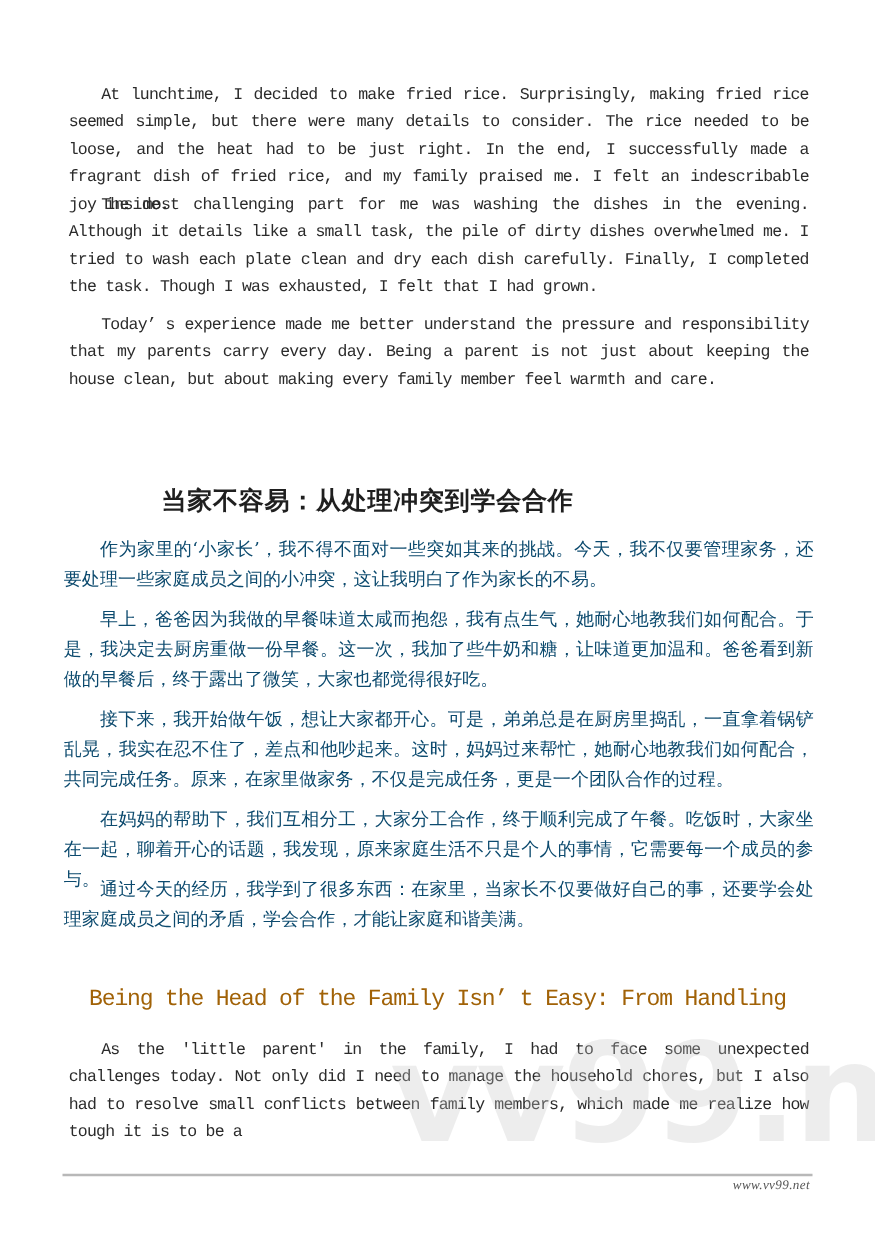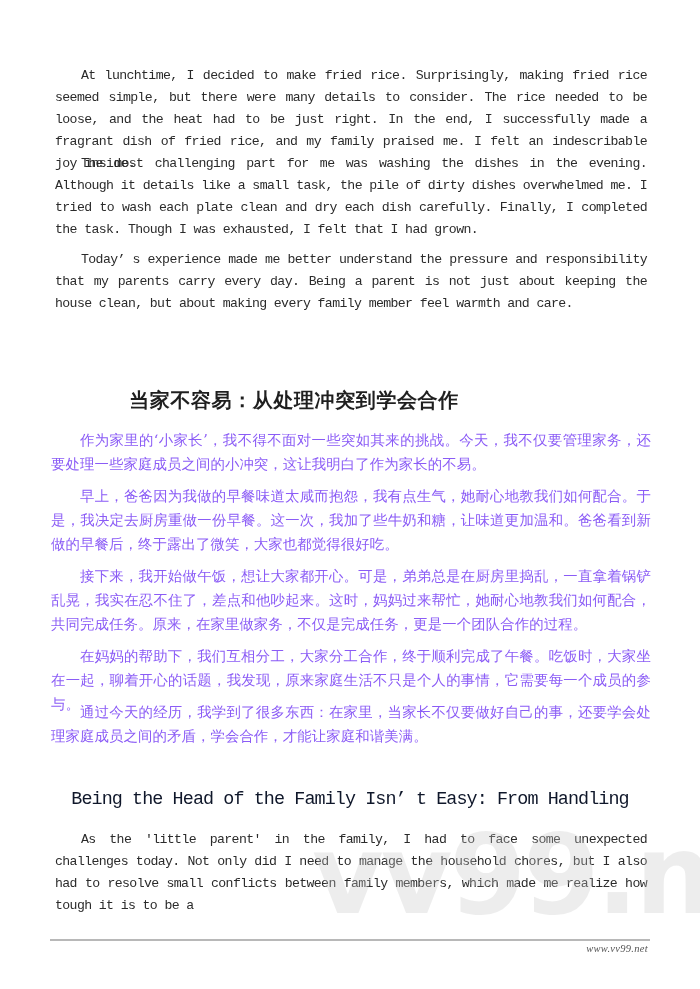--- a/index.html
+++ b/index.html
@@ -27,21 +27,21 @@
       color: #2b2b2b;
     }
     .zh-para {
       font-family: "DejaVu Serif", "Liberation Serif", serif;
       font-size: 14.4px;
       line-height: 24px;
       text-align: justify;
       text-indent: 29px;
       margin: 0;
       letter-spacing: 0.1px;
-      color: #8b5cf6;
+      color: #0c4a6e;
     }
     .zh-title {
       position: absolute;
       left: 0;
       width: 588px;
       top: 384px;
       text-align: center;
       font-family: "DejaVu Sans", "Liberation Sans", sans-serif;
       font-size: 20px;
       line-height: 32px;
@@ -51,21 +51,21 @@
     }
     .en-title {
       position: absolute;
       left: 0;
       width: 700px;
       top: 784px;
       text-align: center;
       font-family: "Liberation Mono", "DejaVu Sans Mono", monospace;
       font-size: 18.4px;
       line-height: 32px;
-      color: #0f172a;
+      color: #a16207;
       letter-spacing: -0.9px;
     }
     .block { position: absolute; left: 51px; width: 600px; }
     .watermark {
       position: absolute;
       left: 312px;
       top: 820px;
       font-family: "DejaVu Sans", "Liberation Sans", sans-serif;
       font-weight: bold;
       font-size: 110px;

